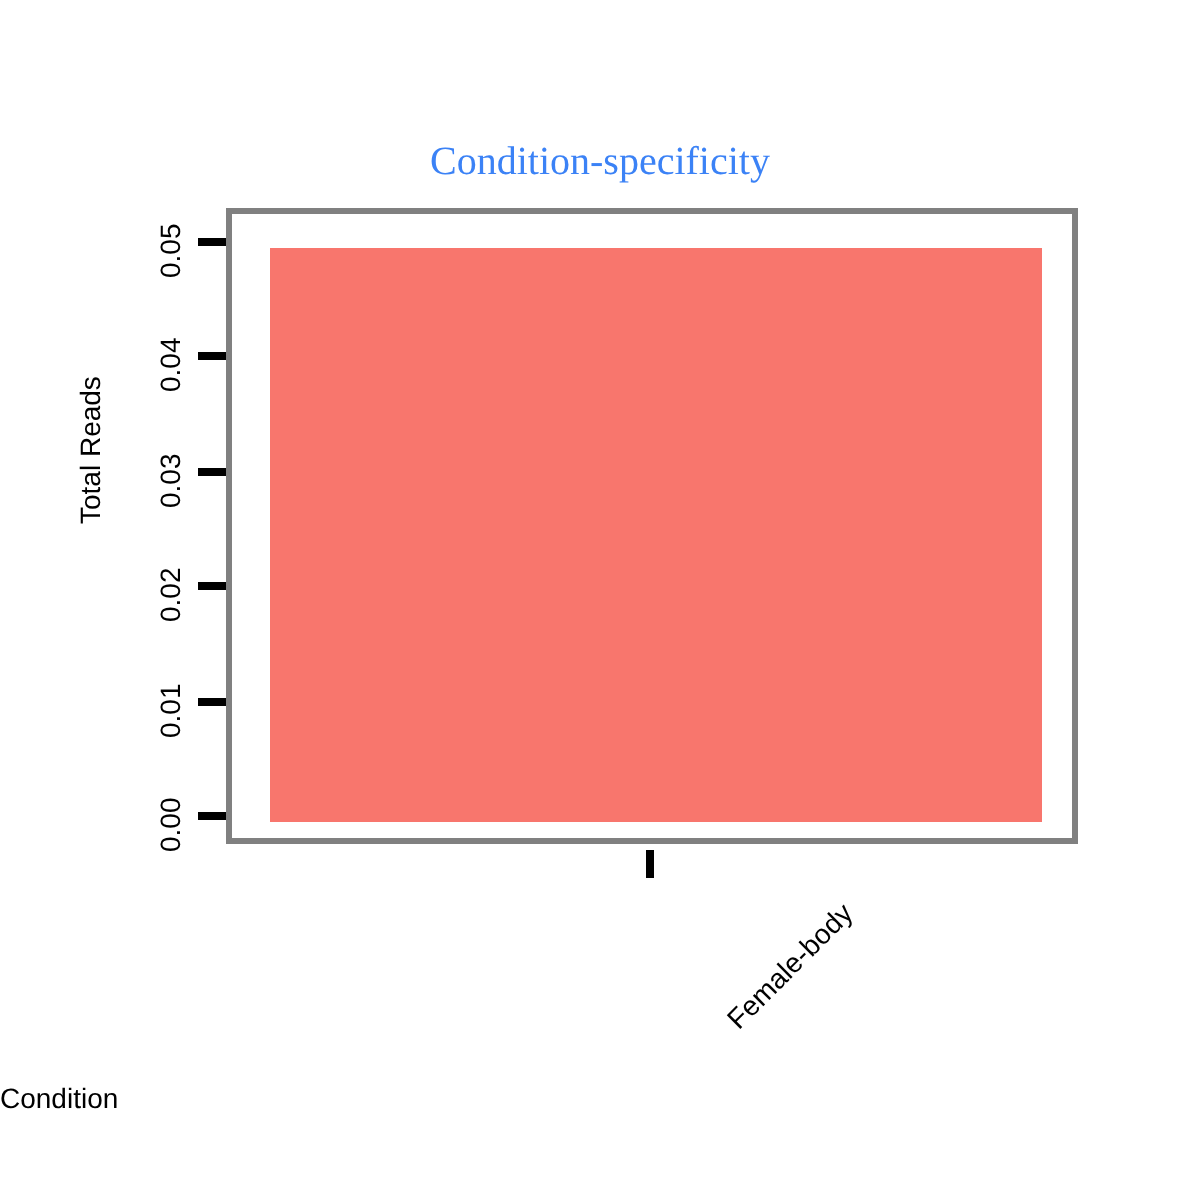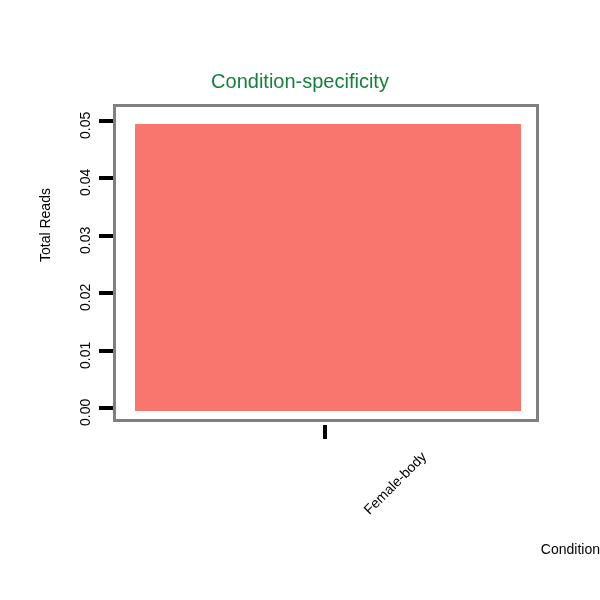--- a/index.html
+++ b/index.html
@@ -26,22 +26,23 @@
   
   .chart-title {
     position: absolute;
     left: 0;
     right: 0;
     top: 70px;
     text-align: center;
     font-size: 20px;
     line-height: 22px;
     letter-spacing: 0px;
-    color: #15803d;
+    color: #3b82f6;
     white-space: nowrap;
+    font-family: Liberation Serif, serif;
   }
 
   
   .plot-panel {
     position: absolute;
     left: 113px;
     top: 104px;
     width: 426px;
     height: 318px;
     box-sizing: border-box;
@@ -110,21 +111,21 @@
     transform-origin: right top;
     transform: rotate(-45deg);
     text-align: right;
   }
 
   .x-axis-title {
     position: absolute;
     left: 0;
     right: 0;
     top: 541px;
-    text-align: right;
+    text-align: left;
     font-size: 14px;
     line-height: 16px;
     white-space: nowrap;
     color: #000000;
   }
 </style>
 </head>
 <body>
 
 <div id="chart-root">

